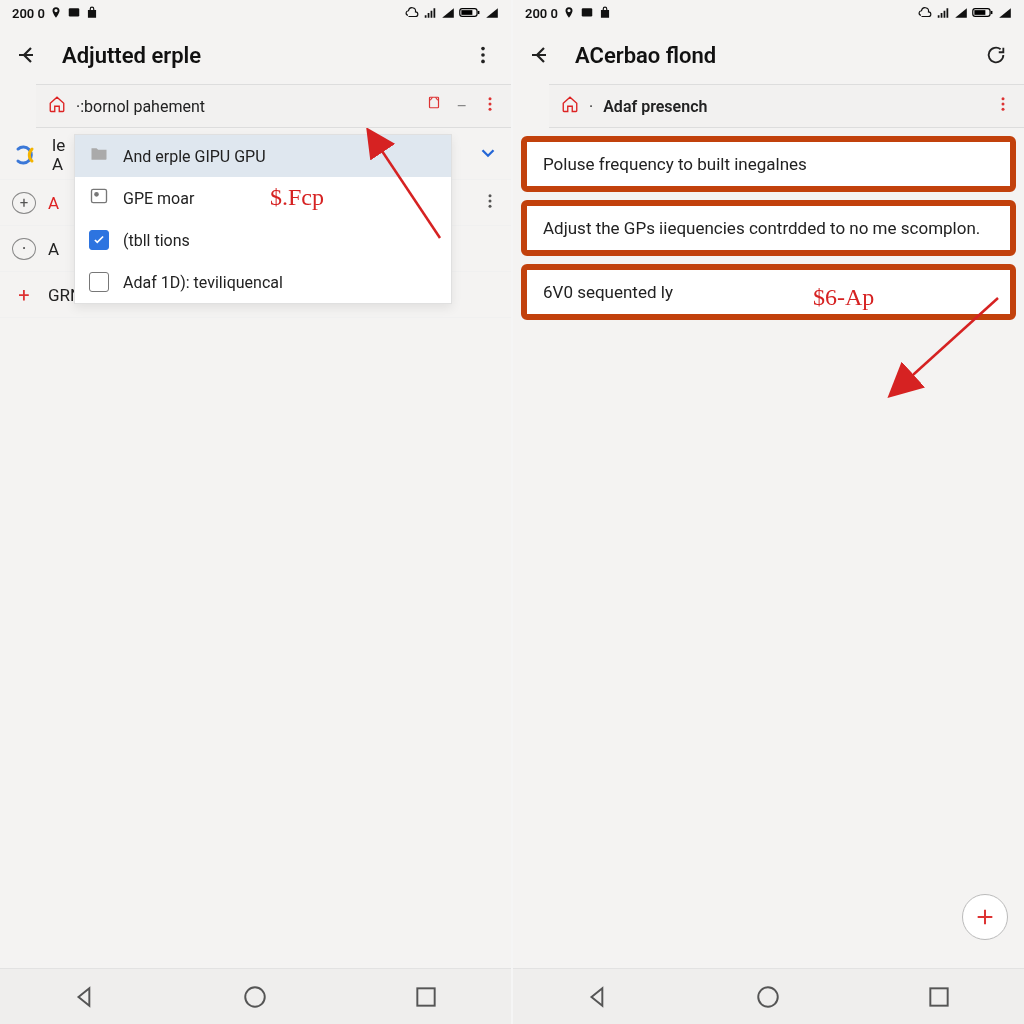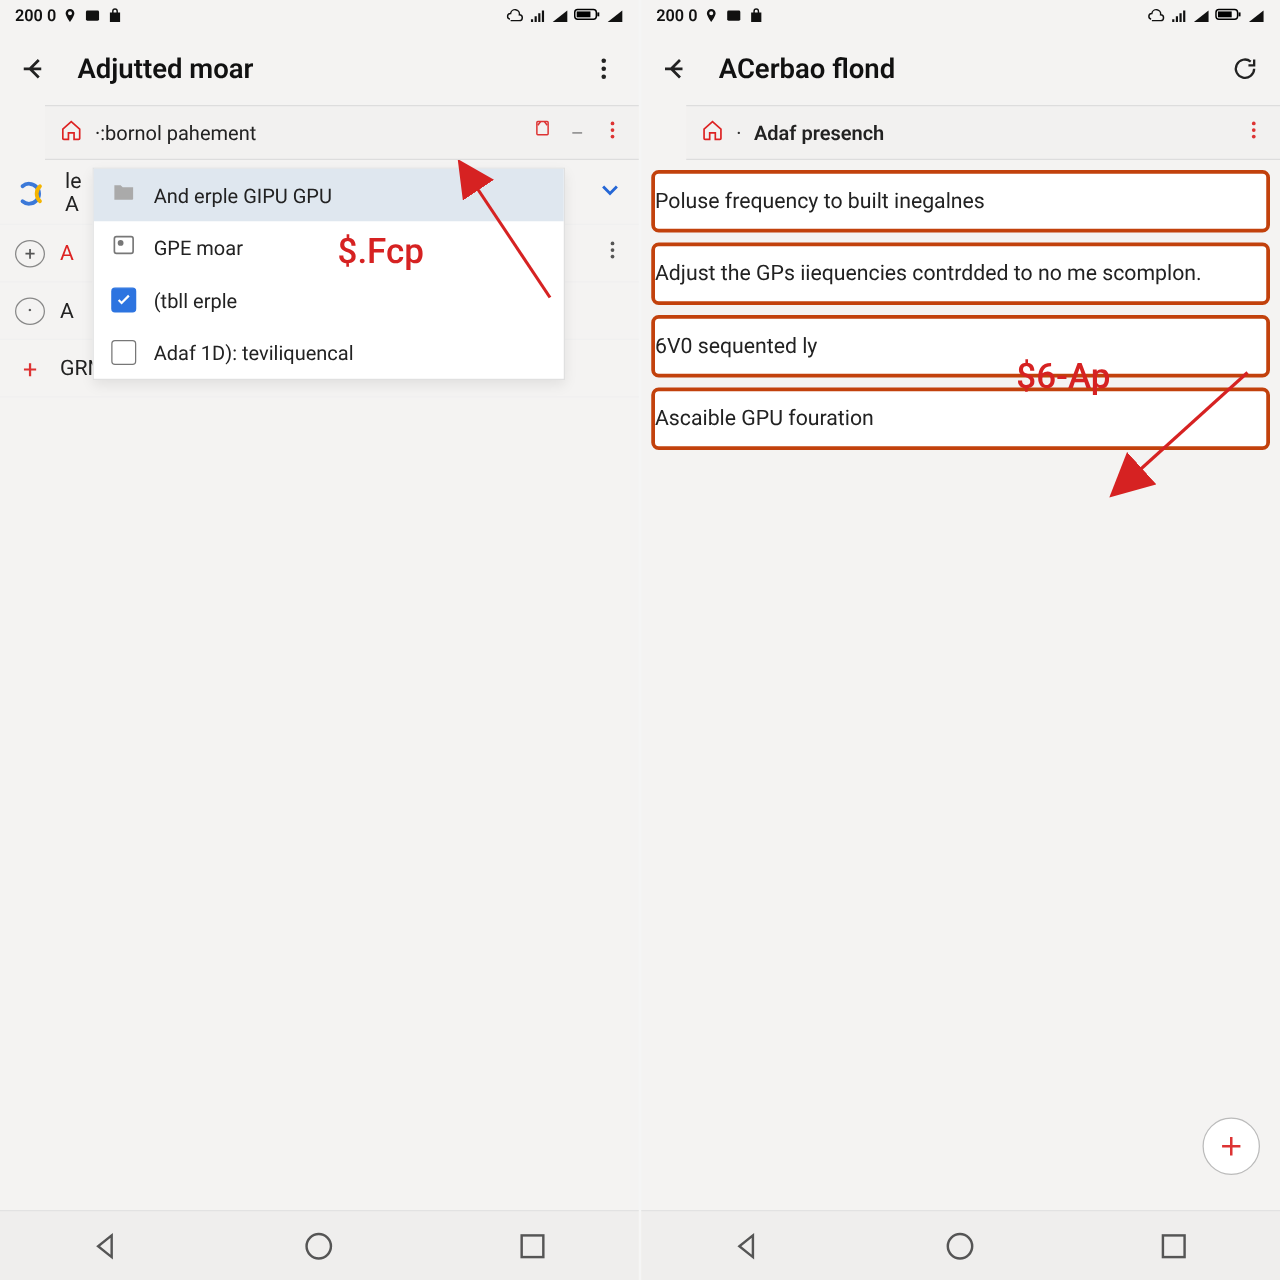--- a/index.html
+++ b/index.html
@@ -102,29 +102,29 @@
     border-radius: 3px;
     background: #fff;
     display: inline-flex; align-items:center; justify-content:center;
   }
   .dd-chk.checked { background: #2d74e0; border-color: #2d74e0; color: #fff; }
   .dd-folder { color: #aaa; }
   
   .cardlist { padding: 6px 8px; display: flex; flex-direction: column; gap: 8px; }
   .card {
     background: #fff;
-    border: 3px solid #c2410c;
+    border: 6px solid #c2410c;
     border-radius: 6px;
-    padding: 12px 0;
+    padding: 12px 16px;
     font-size: 17px;
     color: #222;
   }
   
   .anno { position: absolute; z-index: 30; pointer-events: none; color: #d62222; }
-  .anno-text { font-size: 28px; font-weight: 500; }
+  .anno-text { font-size: 24px; font-weight: 500; font-family: Liberation Serif, serif; }
   
   .fab {
     position: absolute;
     right: 16px; bottom: 84px;
     width: 46px; height: 46px;
     border-radius: 50%;
     border: 1.5px solid #bbb;
     background: #fff;
     display: flex; align-items: center; justify-content: center;
     color: #d33; font-size: 24px;
@@ -191,21 +191,21 @@
       </span>
     </span>
   </div>
 
   <div class="appbar">
     <span class="icon-btn">
       <svg viewBox="0 0 24 24" width="24" height="24" fill="none" stroke="currentColor" stroke-width="2.2">
           <path d="M15 5l-7 7 7 7M3 12h14"></path>
         </svg>
     </span>
-    <span class="title">Adjutted moar</span>
+    <span class="title">Adjutted erple</span>
     <span class="spacer"></span>
     <span class="icon-btn">
       <svg viewBox="0 0 24 24" width="22" height="22" fill="currentColor">
           <circle cx="12" cy="5" r="2"></circle>
           <circle cx="12" cy="12" r="2"></circle>
           <circle cx="12" cy="19" r="2"></circle>
         </svg>
     </span>
   </div>
 
@@ -294,21 +294,21 @@
             </svg>
         </span>
         <span>GPE moar</span>
       </div>
       <div class="dd-item">
         <span class="dd-chk checked">
           <svg viewBox="0 0 24 24" width="14" height="14" fill="none" stroke="currentColor" stroke-width="3">
               <path d="M5 12l4 4 10-10"></path>
             </svg>
         </span>
-        <span>(tbll erple</span>
+        <span>(tbll tions</span>
       </div>
       <div class="dd-item">
         <span class="dd-chk"></span>
         <span>Adaf 1D): teviliquencal</span>
       </div>
     </div>
 
     <div class="anno" style="top:0px; left:260px;">
       <svg width="190" height="120">
         <defs>
@@ -424,21 +424,20 @@
           </svg>
       </span>
     </span>
   </div>
 
   <div class="content">
     <div class="cardlist">
       <div class="card"><span>Poluse frequency to built inegalnes</span></div>
       <div class="card"><span>Adjust the GPs iiequencies contrdded to no me scomplon.</span></div>
       <div class="card"><span>6V0 sequented ly</span></div>
-      <div class="card"><span>Ascaible GPU fouration</span></div>
     </div>
 
     <div class="anno anno-text" style="top:120px; left:300px;margin-top:36px;">$6-Ap</div>
     <div class="anno" style="top:160px; left:350px;">
       <svg width="160" height="120">
         <defs>
             <marker id="ah2" markerWidth="14" markerHeight="14" refX="11" refY="7" orient="auto">
               <path d="M0 0L14 7L0 14z" fill="#d62222"></path>
             </marker>
           </defs>

